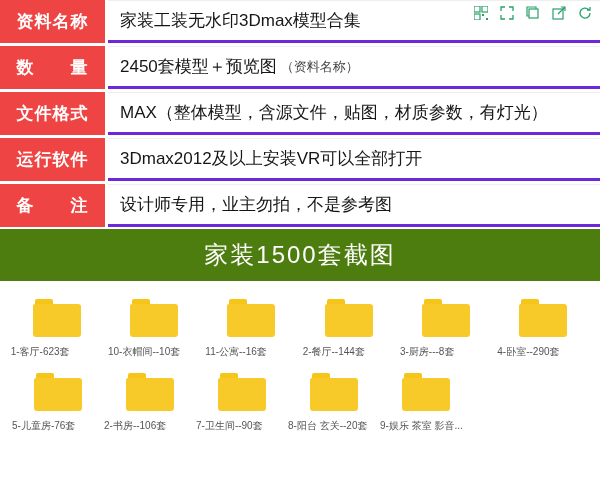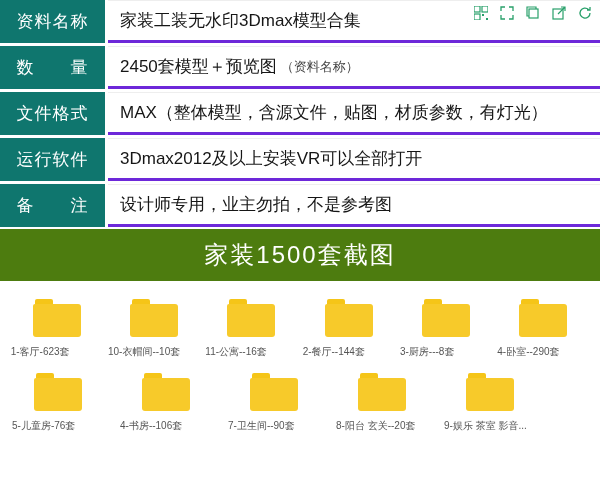--- a/index.html
+++ b/index.html
@@ -16,27 +16,28 @@
     gap: 3px;
     background: #fff;
   }
   .info-row {
     display: flex;
     gap: 3px;
     height: 43px;
   }
   .info-label {
     width: 105px;
-    background: #0f766e;
+    background: #ef4444;
     color: #fff;
     font-size: 17px;
     display: flex;
     align-items: center;
     justify-content: center;
     letter-spacing: 1px;
+    font-weight: bold;
   }
   .info-value {
     flex: 1;
     background: #fff;
     color: #161616;
     font-size: 17px;
     display: flex;
     align-items: center;
     padding-left: 12px;
     border-bottom: 3px solid #6d28d9;
@@ -212,28 +213,28 @@
     </div>
     <div class="folder">
       <div class="folder-icon"></div>
       <div class="folder-label">3-厨房---8套</div>
     </div>
     <div class="folder">
       <div class="folder-icon"></div>
       <div class="folder-label">4-卧室--290套</div>
     </div>
   </div>
-  <div class="folder-row" style="justify-content:flex-start; gap:16px; padding:0 4px;">
+  <div class="folder-row" style="justify-content:flex-start; gap:0; padding:0 4px;">
     <div class="folder">
       <div class="folder-icon"></div>
       <div class="folder-label">5-儿童房-76套</div>
     </div>
     <div class="folder">
       <div class="folder-icon"></div>
-      <div class="folder-label">4-书房--106套</div>
+      <div class="folder-label">2-书房--106套</div>
     </div>
     <div class="folder">
       <div class="folder-icon"></div>
       <div class="folder-label">7-卫生间--90套</div>
     </div>
     <div class="folder">
       <div class="folder-icon"></div>
       <div class="folder-label">8-阳台 玄关--20套</div>
     </div>
     <div class="folder">

